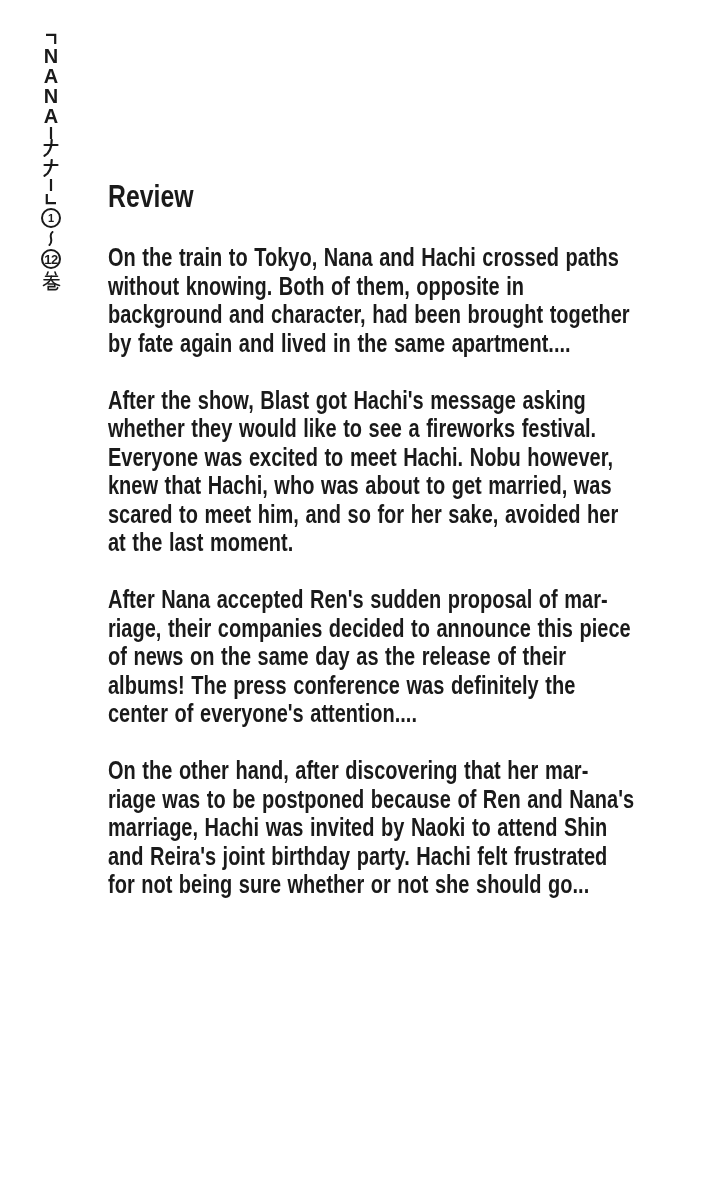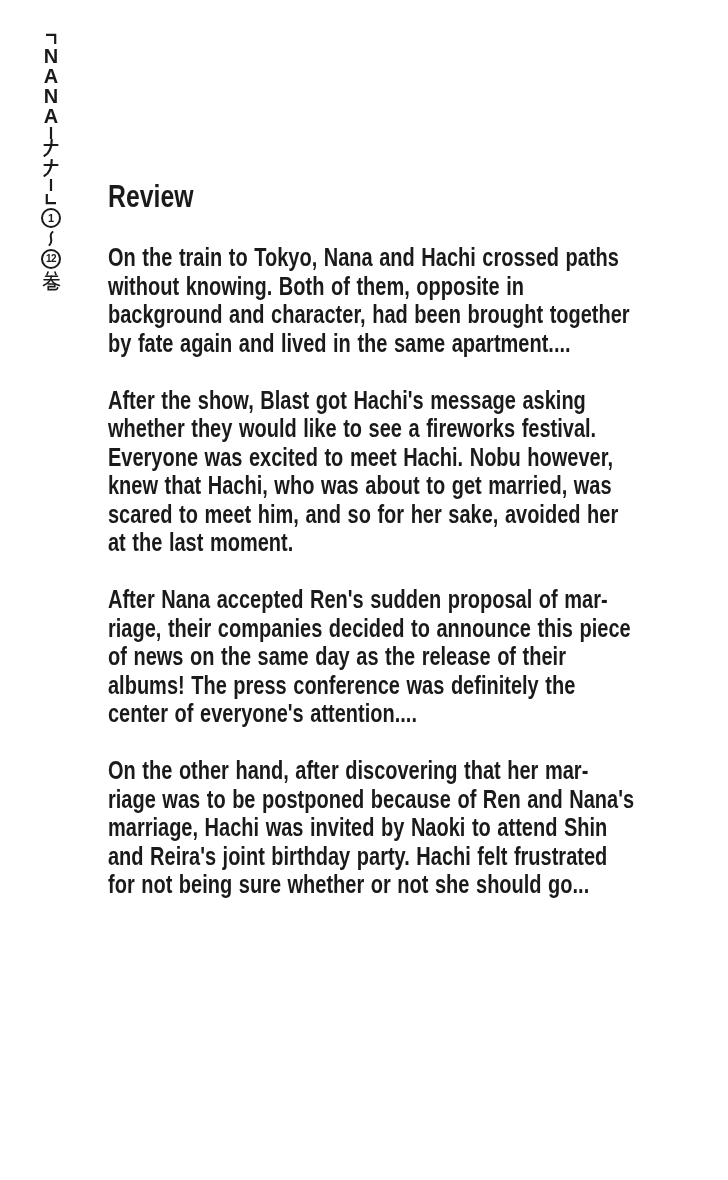--- a/index.html
+++ b/index.html
@@ -19,21 +19,21 @@
     letter-spacing:0;text-align:center;
   }
   .spine svg{display:block;}
   .spine .m1{margin-top:1px;} .spine .m2{margin-top:2px;} .spine .m3{margin-top:3px;}
   .circ{
     box-sizing:border-box;width:20px;height:20px;margin-top:3px;
     border:2px solid #1a1a1a;border-radius:50%;
     display:flex;align-items:center;justify-content:center;
     font-weight:700;font-size:11px;line-height:1;
   }
-  .circ.small{font-size:10px;letter-spacing:-0.5px;}
+  .circ.small{font-size:13px;letter-spacing:-0.5px;}
   
   .content{
     position:absolute;left:108px;top:182px;width:660px;
     transform:scaleX(0.8);transform-origin:0 0;
     font-weight:700;
   }
   .review-heading{
     font-size:31px;line-height:30px;margin:0 0 31px 0;font-weight:700;
   }
   .para{margin:0 0 28.5px 0;}

